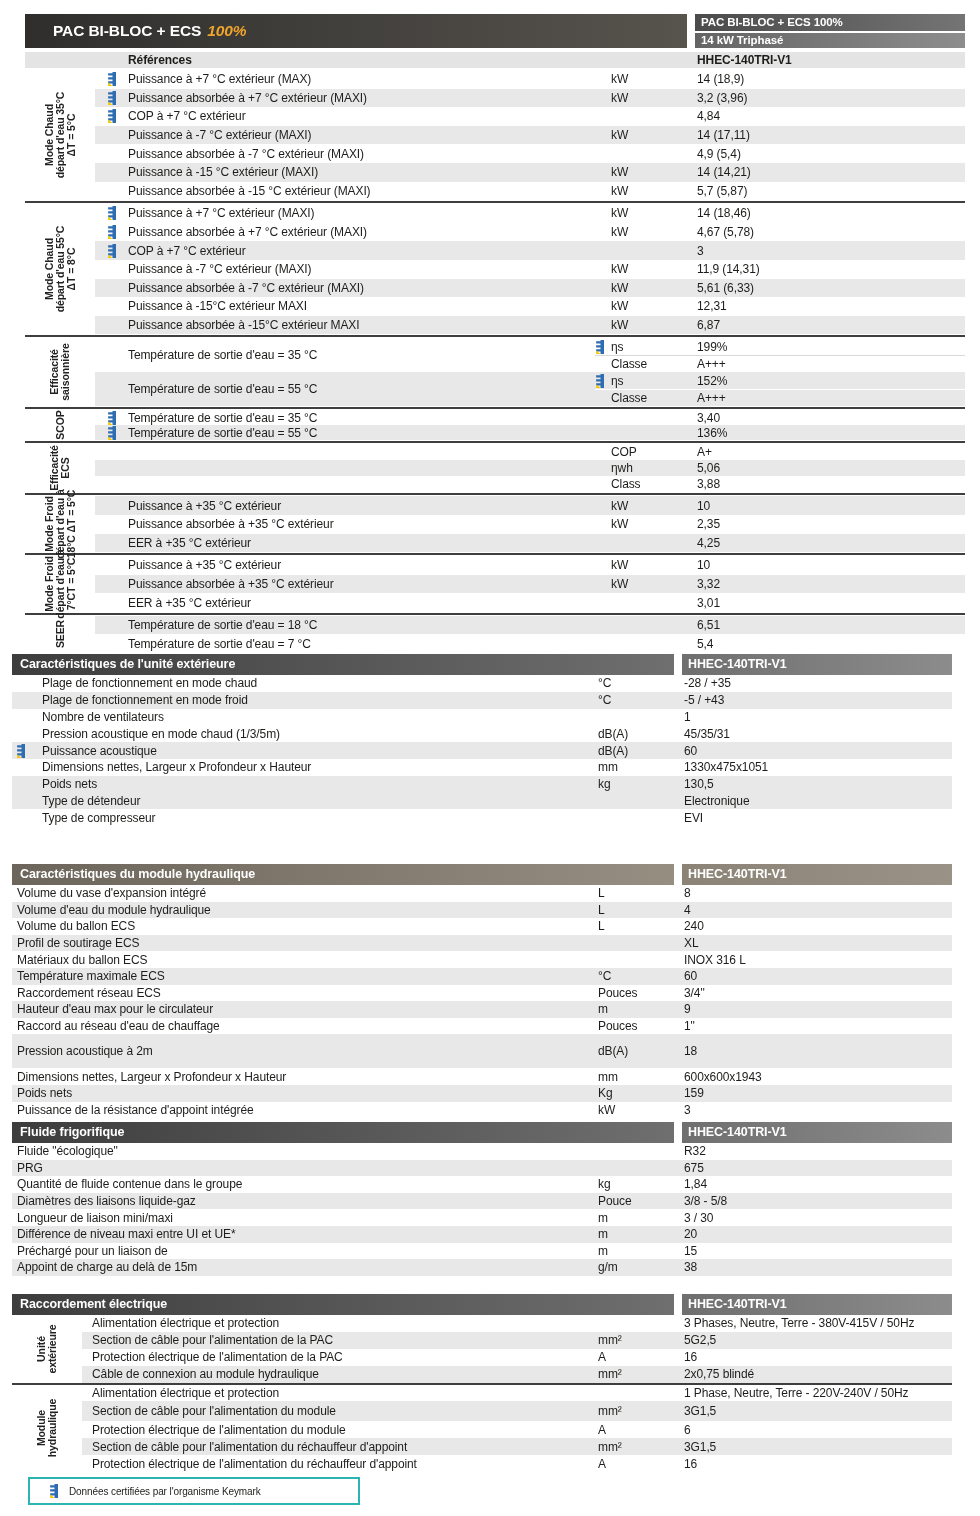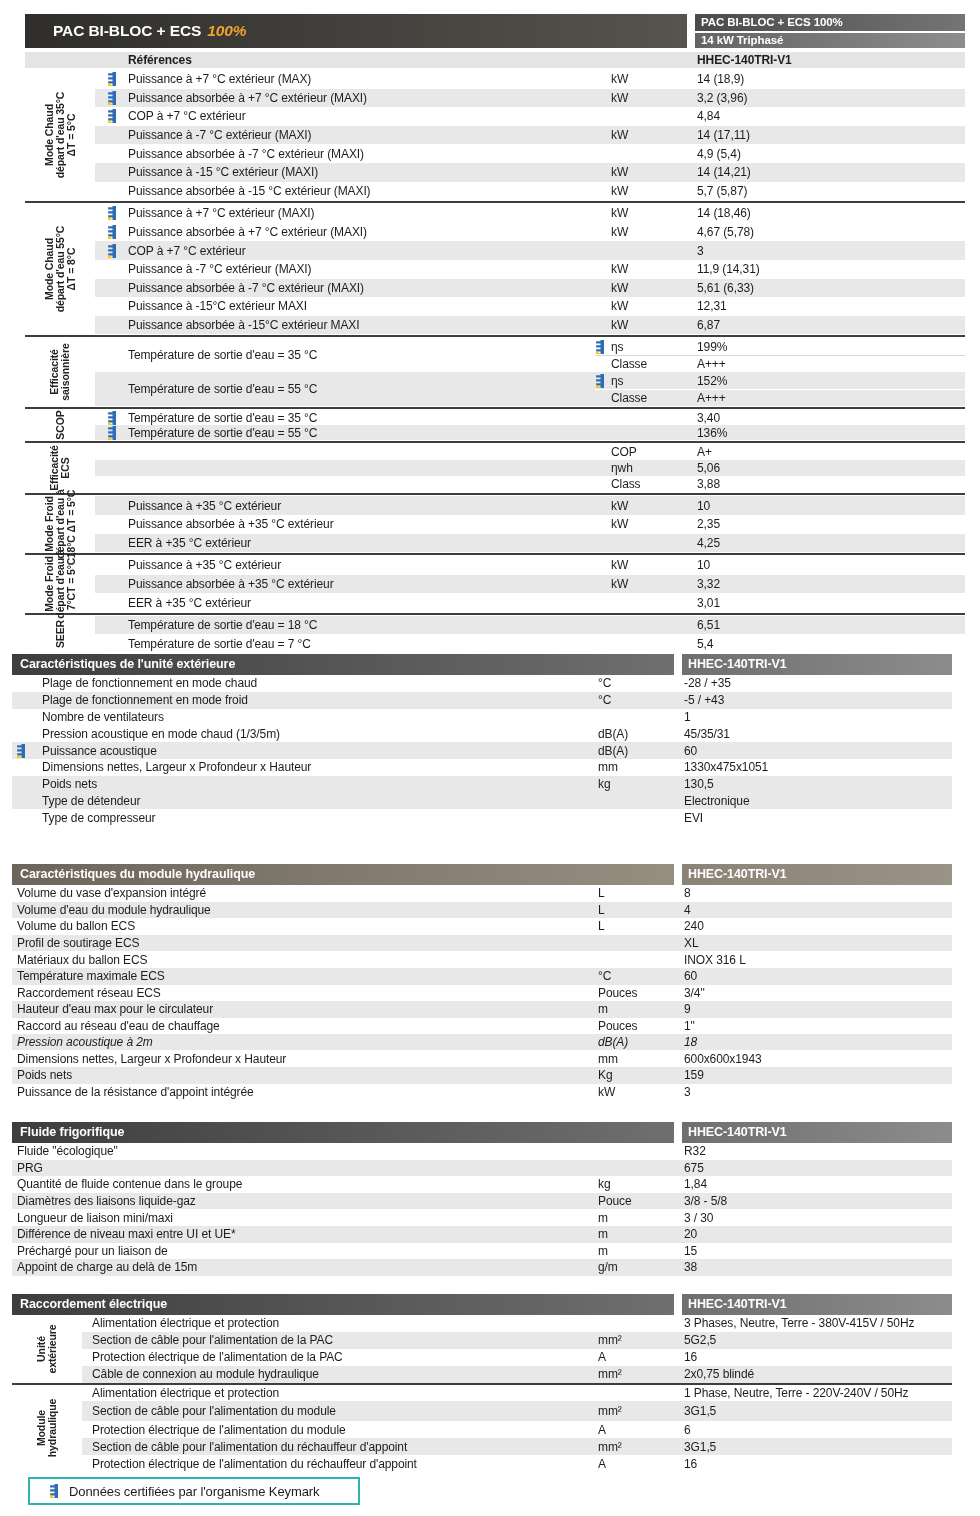--- a/index.html
+++ b/index.html
@@ -60,21 +60,21 @@
   .dgutter{width:70px;flex:none;position:relative;}
   .dgrows{flex:1;min-width:0;}
   .runit{position:absolute;left:516px;top:50%;transform:translateY(-50%);white-space:nowrap;}
   .rval{position:absolute;left:602px;top:50%;transform:translateY(-50%);white-space:nowrap;}
   .dgroup-divider{height:2px;background:#3e3e3c;}
 
   
   .footnote{position:absolute;top:1518px;right:15px;font-size:11px;font-weight:bold;}
   .cert-box{position:absolute;left:28px;top:1477px;width:332px;height:28px;border:2px solid #2cb4b0;
     box-sizing:border-box;display:flex;align-items:center;padding-left:20px;gap:10px;
-    font-size:13px;background:#fff;}
+    font-size:10px;background:#fff;}
 </style>
 </head>
 <body>
 
 <div class="sheet">
 
   <div class="main-header">
     <span>PAC BI-BLOC + ECS</span>
     <span class="pct">100%</span>
   </div>
@@ -467,21 +467,21 @@
         <div class="drow shaded" style="height: 16.6px;">
           <span class="drow-label" style="left: 5px;">Hauteur d'eau max pour le circulateur</span>
           <span class="dunit">m</span>
           <span class="dval">9</span>
         </div>
         <div class="drow" style="height: 16.6px;">
           <span class="drow-label" style="left: 5px;">Raccord au réseau d'eau de chauffage</span>
           <span class="dunit">Pouces</span>
           <span class="dval">1"</span>
         </div>
-        <div class="drow shaded" style="height: 16px; font-style: italic;">
+        <div class="drow shaded" style="height: 34px;">
           <span class="drow-label" style="left: 5px;">Pression acoustique à 2m</span>
           <span class="dunit">dB(A)</span>
           <span class="dval">18</span>
         </div>
         <div class="drow" style="height: 16.6px;">
           <span class="drow-label" style="left: 5px;">Dimensions nettes, Largeur x Profondeur x Hauteur</span>
           <span class="dunit">mm</span>
           <span class="dval">600x600x1943</span>
         </div>
         <div class="drow shaded" style="height: 16.6px;">

